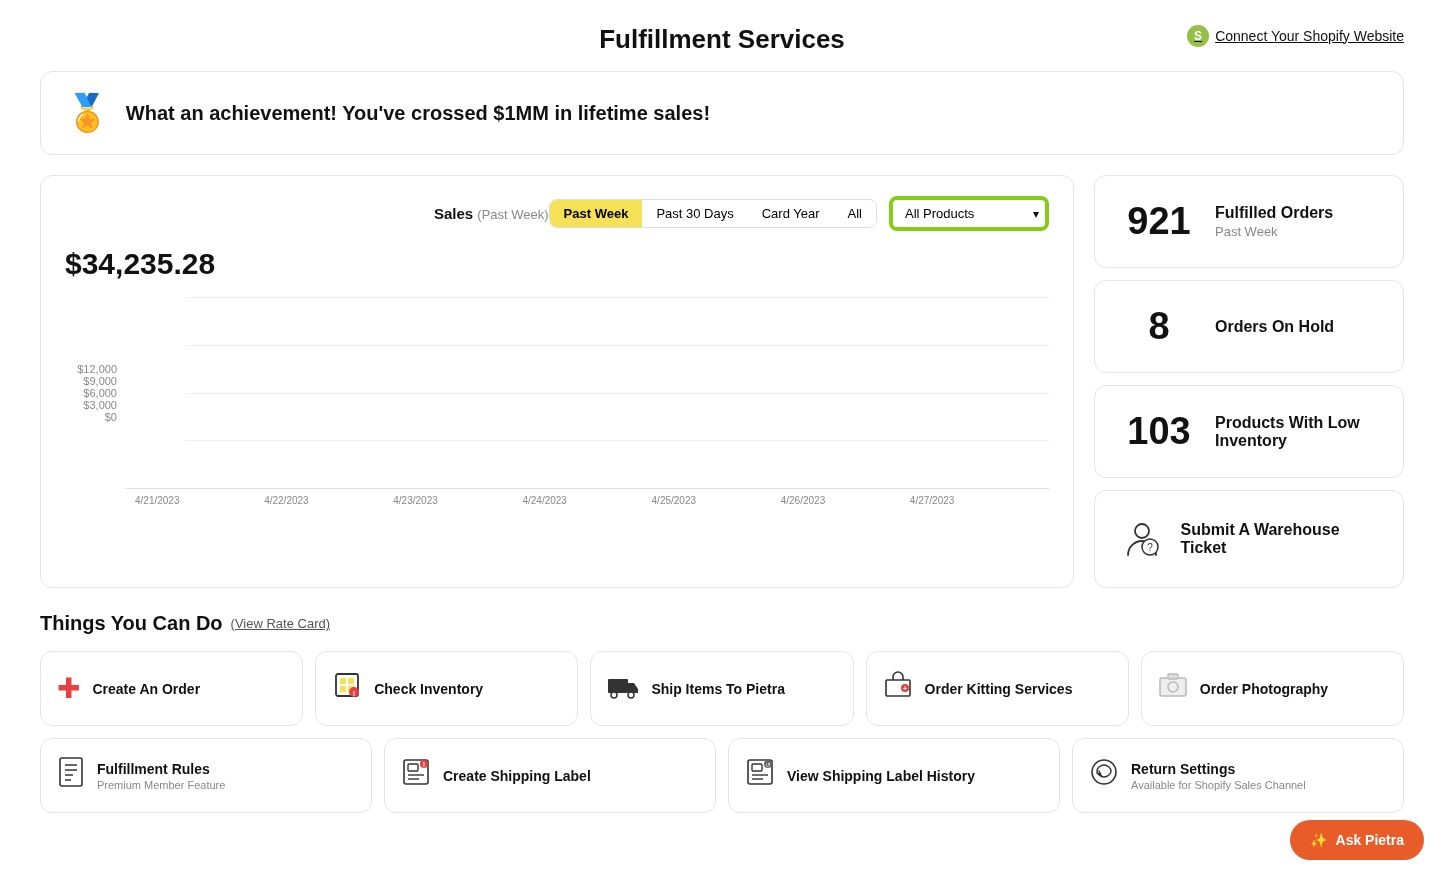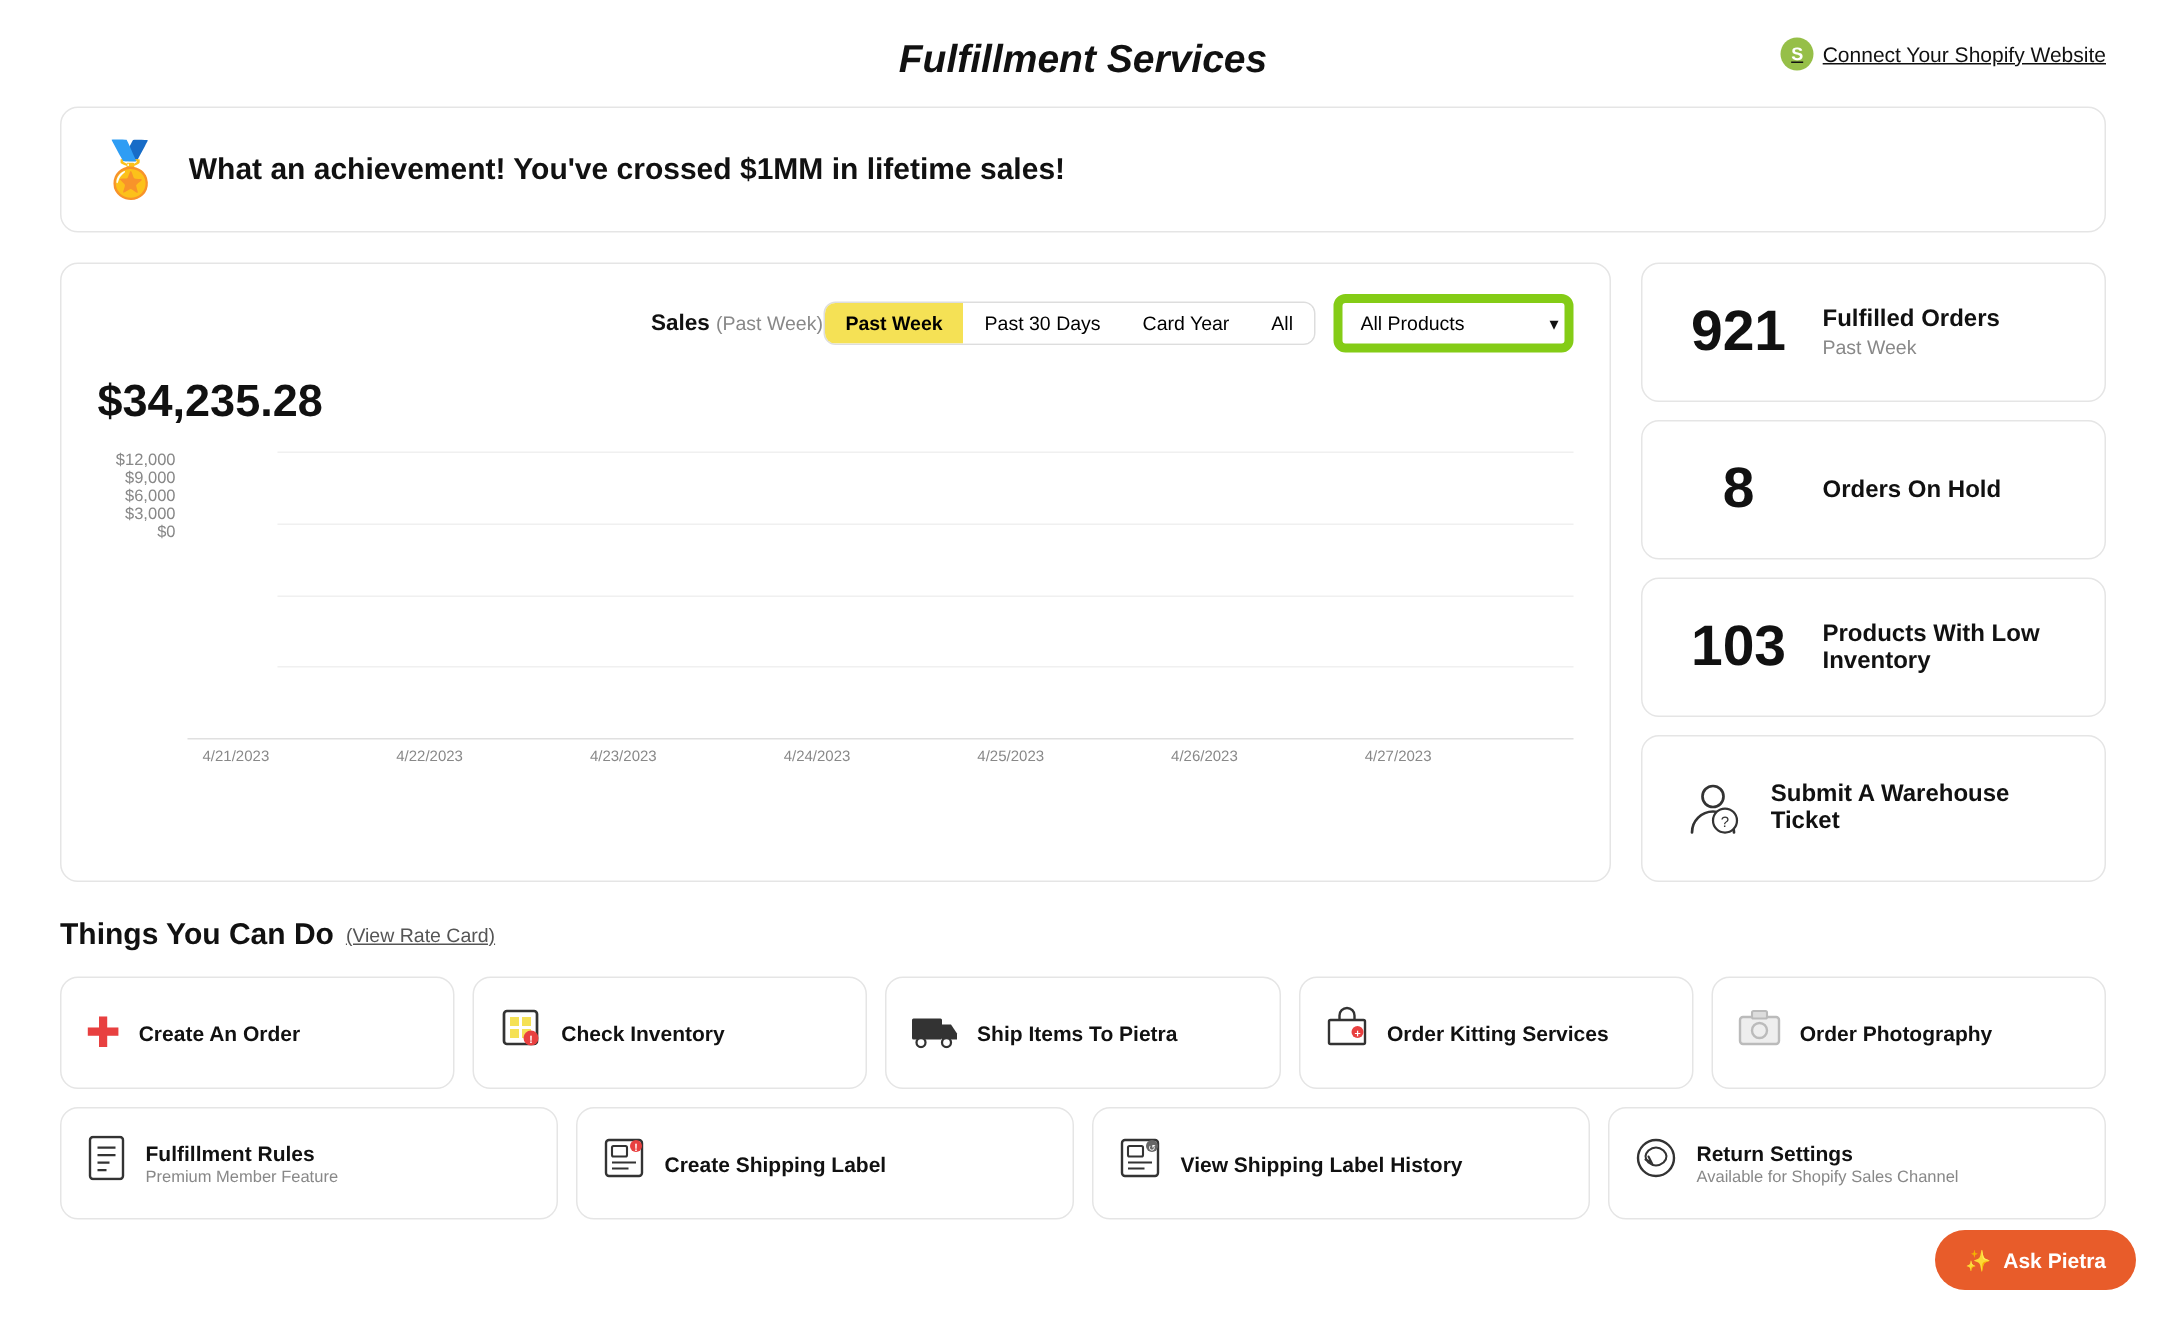--- a/index.html
+++ b/index.html
@@ -2,21 +2,21 @@
 <html><head>
   <meta charset="utf-8">
   <style>
     * { box-sizing: border-box; margin: 0; padding: 0; }
     body { font-family: -apple-system, BlinkMacSystemFont, 'Segoe UI', sans-serif; background: #fff; color: #111; }
 
     .page-header {
       display: flex; align-items: center; justify-content: center;
       padding: 24px 40px 16px; position: relative;
     }
-    .page-title { font-size: 26px; font-weight: 700; font-style: italic; }
+    .page-title { font-size: 26px; font-weight: 700; }
     .shopify-link {
       position: absolute; right: 40px; top: 50%; transform: translateY(-50%);
       display: flex; align-items: center; gap: 6px; color: #111; text-decoration: underline; font-size: 14px; cursor: pointer;
     }
     .shopify-icon { width: 22px; height: 22px; background: #96bf48; border-radius: 50%; display: flex; align-items: center; justify-content: center; color: white; font-size: 12px; font-weight: bold; }
 
     .main-content { padding: 0 40px 40px; }
 
     
     .achievement-banner {
@@ -52,32 +52,32 @@
     .chart-amount { font-size: 30px; font-weight: 800; margin-bottom: 16px; }
 
     .chart-controls { display: flex; align-items: center; gap: 12px; }
     .time-tabs { display: flex; border: 1px solid #ddd; border-radius: 8px; overflow: hidden; }
     .time-tab {
       padding: 6px 14px; font-size: 13px; cursor: pointer; border: none; background: #fff;
     }
     .time-tab.active { background: #f5e155; font-weight: 600; }
 
     .product-select {
-      border: 6px solid #84cc16; border-radius: 8px; padding: 6px 32px 6px 12px;
+      border: 4px solid #84cc16; border-radius: 8px; padding: 6px 32px 6px 12px;
       font-size: 13px; appearance: none; cursor: pointer; background: #fff;
       min-width: 160px; position: relative;
     }
     .select-wrapper { position: relative; display: inline-block; }
     .select-wrapper::after { content: '▾'; position: absolute; right: 10px; top: 50%; transform: translateY(-50%); pointer-events: none; font-size: 12px; }
 
     
     .bar-chart-container { position: relative; height: 220px; margin-top: 8px; }
     .bar-chart-y-labels {
       position: absolute; left: 0; top: 0; bottom: 28px; width: 60px;
-      display: flex; flex-direction: column; justify-content: flex-start;
+      display: flex; flex-direction: column; justify-content: center;
       align-items: flex-end; padding-right: 8px;
     }
     .y-label { font-size: 11px; color: #888; }
     .bar-chart-area {
       position: absolute; left: 60px; right: 0; top: 0; bottom: 28px;
       border-bottom: 1px solid #e0e0e0;
     }
     .bar-chart-bars {
       display: flex; align-items: flex-end; height: 100%; gap: 0;
       justify-content: space-around; padding: 0 10px;

